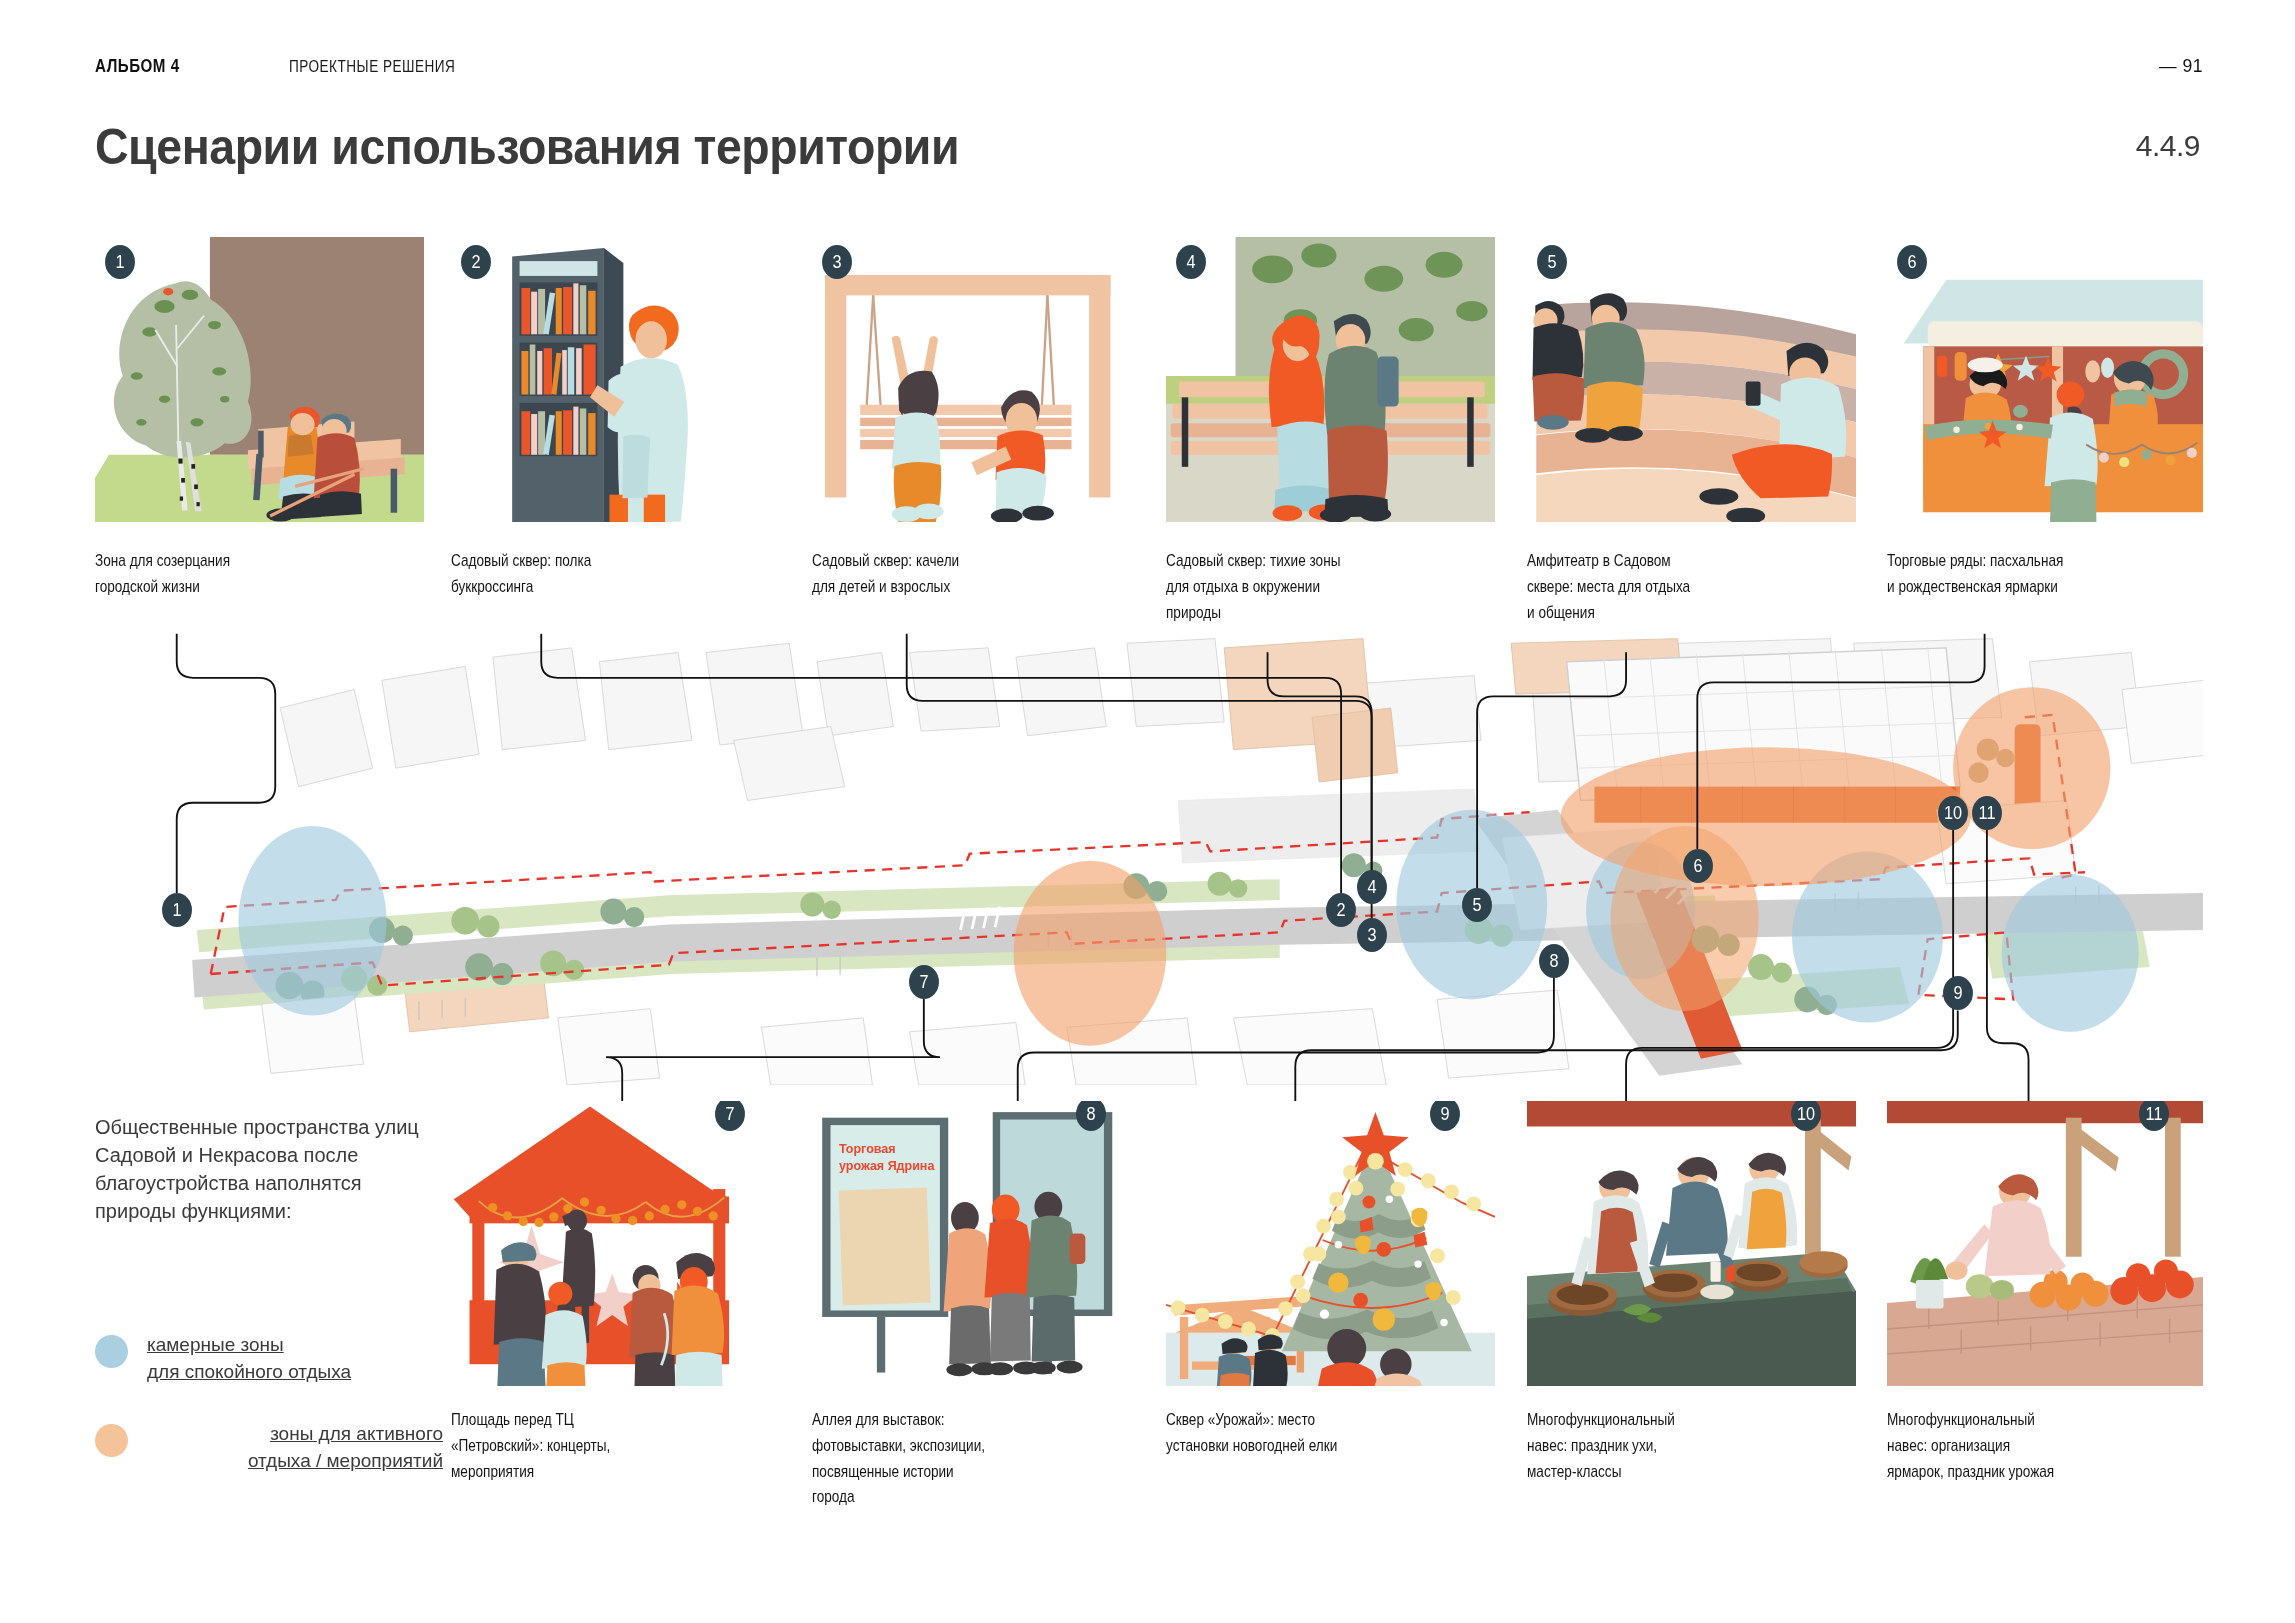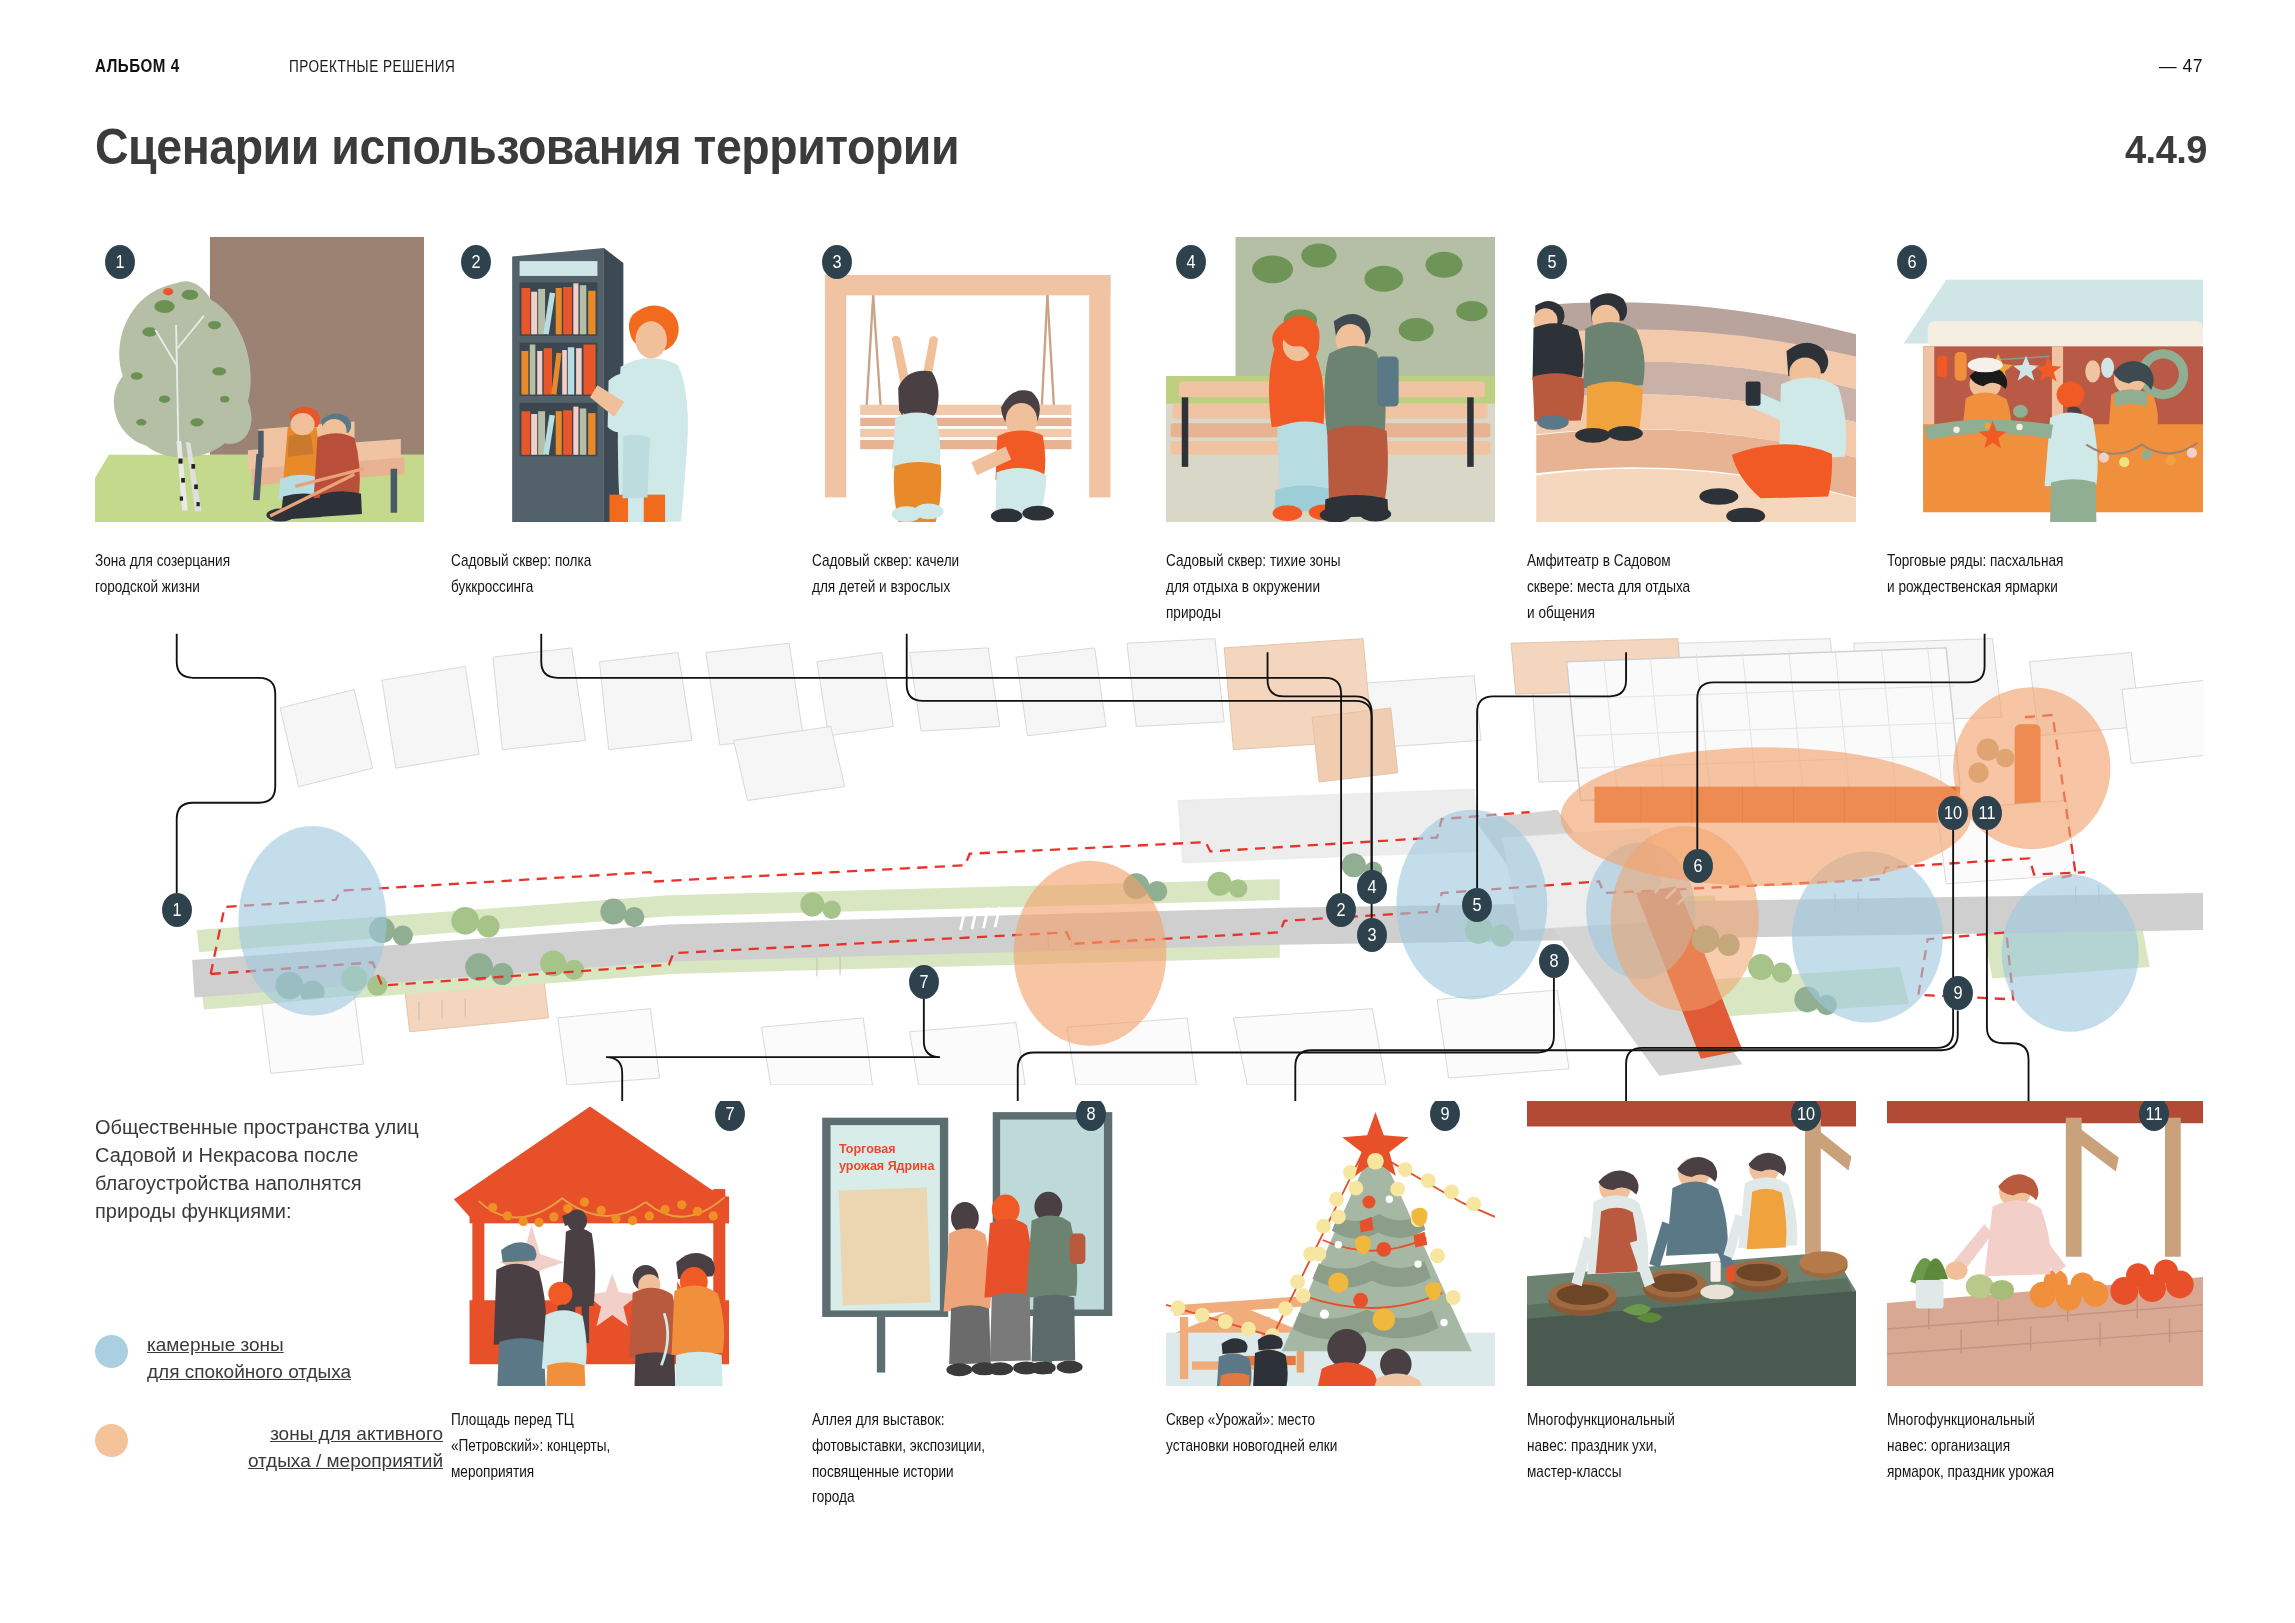--- a/index.html
+++ b/index.html
@@ -30,22 +30,22 @@
     font-size: 17.6px; font-weight: 300; color: #111;
     letter-spacing: 0.5px;
   }
   .title {
     position: absolute; left: 95px; top: 118px;
     font-size: 50px; font-weight: 700; color: #3b3b3b;
     letter-spacing: -0.5px;
     transform: scaleX(0.93); transform-origin: left center;
   }
   .section-no {
-    position: absolute; right: 88px; top: 129px;
-    font-size: 38px; font-weight: 700; color: #3b3b3b;
+    position: absolute; right: 95px; top: 129px;
+    font-size: 30px; font-weight: 400; color: #3b3b3b;
     letter-spacing: -0.5px;
   }
 
   
   .card { position: absolute; overflow: hidden; }
   .illus { position: absolute; left: 0; top: 0; width: 100%; height: 100%; overflow: hidden; }
   .illus svg { display: block; width: 100%; height: 100%; }
 
   .badge {
     position: absolute; width: 34px; height: 34px; border-radius: 50%;
@@ -97,21 +97,21 @@
   }
 </style>
 </head>
 <body>
 
 <div class="page">
 
   <div class="header">
     <div class="hdr-album">АЛЬБОМ 4</div>
     <div class="hdr-section">ПРОЕКТНЫЕ РЕШЕНИЯ</div>
-    <div class="hdr-page">— 47</div>
+    <div class="hdr-page">— 91</div>
   </div>
   <div class="title">Сценарии использования территории</div>
   <div class="section-no">4.4.9</div>
 
   <div class="card" style="left:95px;top:237px;width:329px;height:285px;">
     <div class="illus">
       <svg viewBox="0 0 710 615" preserveAspectRatio="none">
         <rect x="248" y="0" width="462" height="470" fill="#9b8273"></rect>
         <path d="M30 470 H710 V615 H0 V520 Z" fill="#c3d98c"></path>
         <g>

